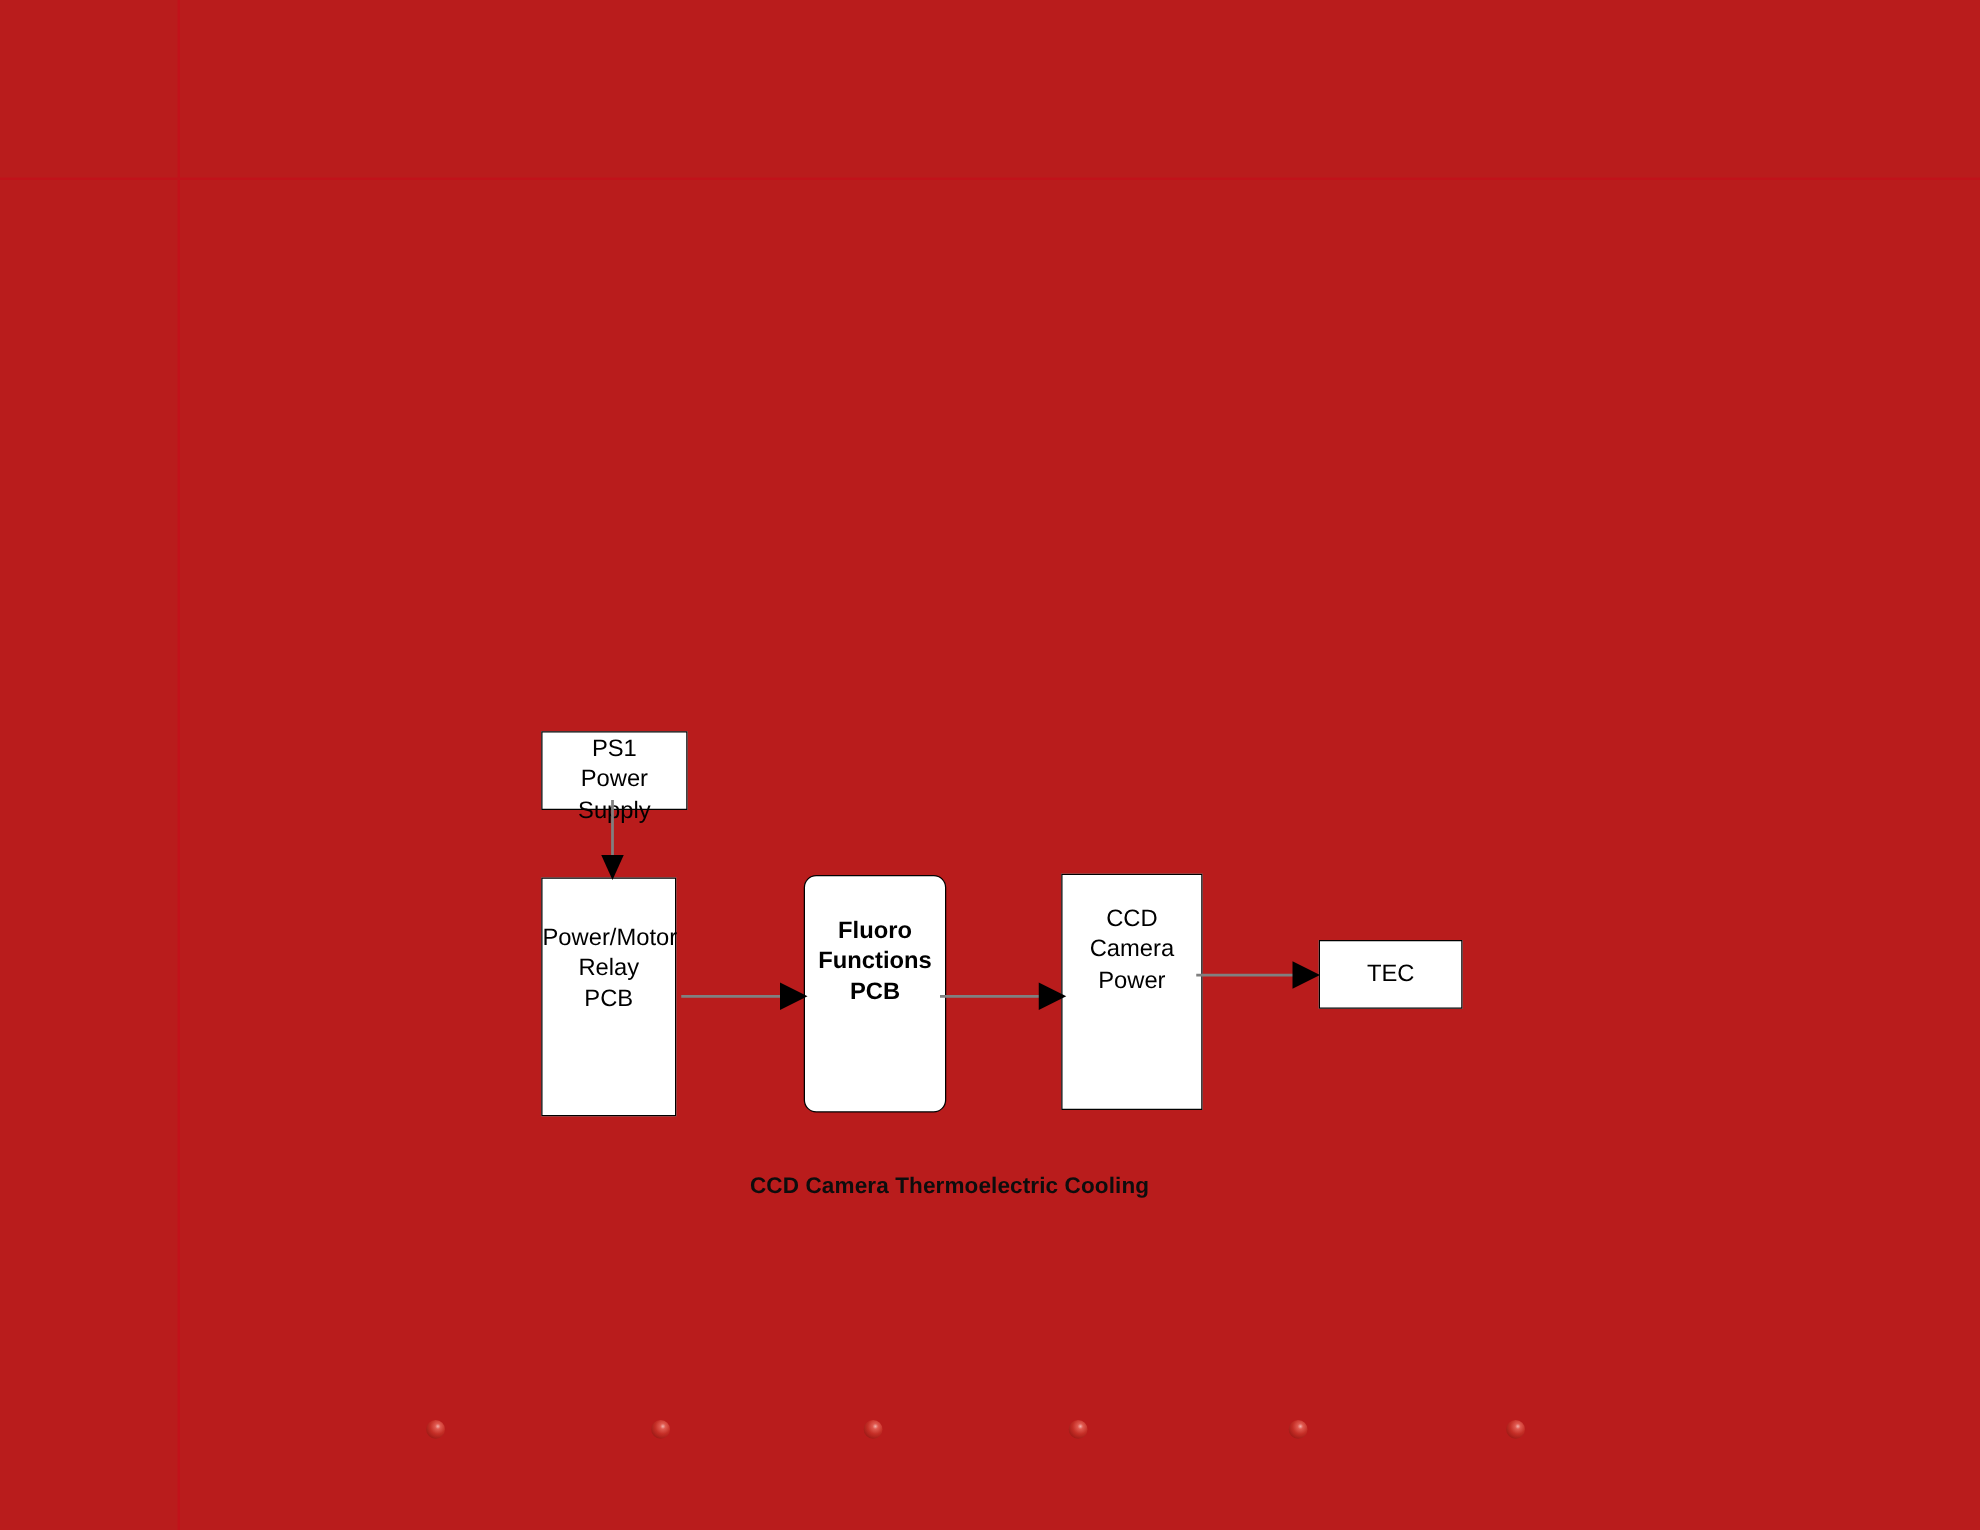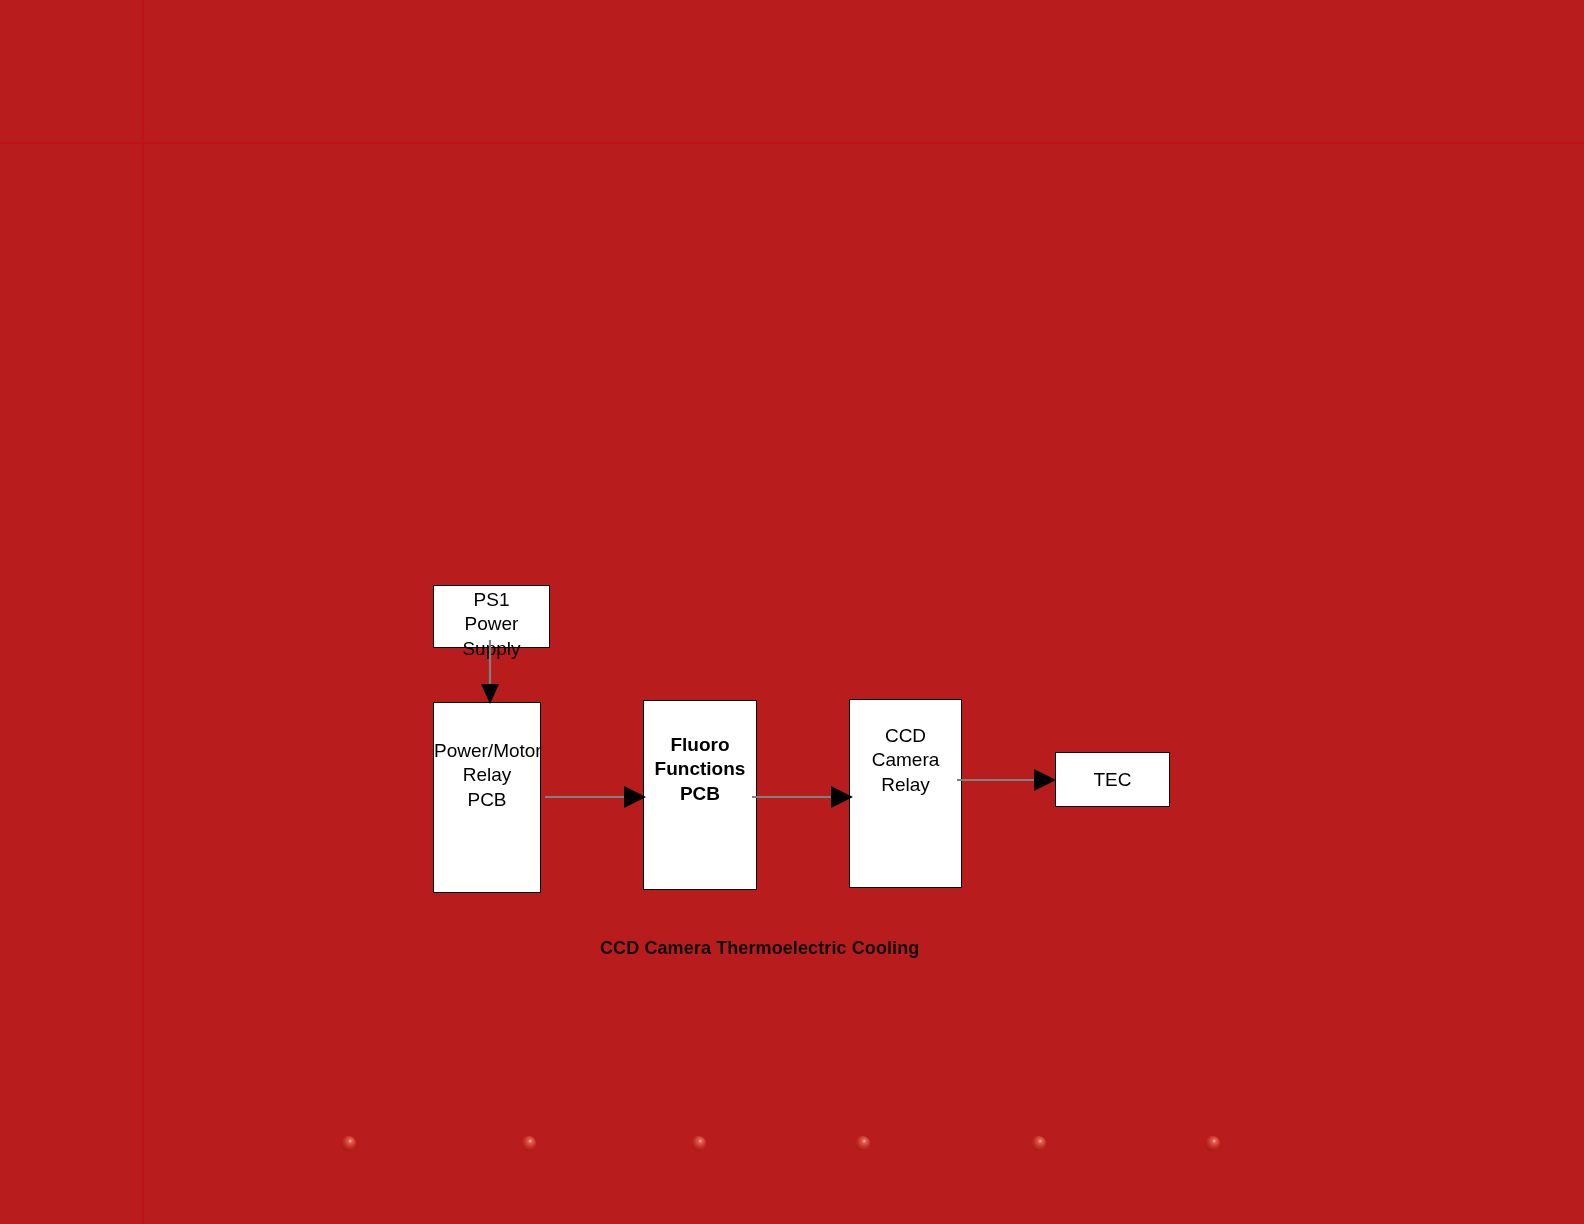--- a/index.html
+++ b/index.html
@@ -39,21 +39,21 @@
     position: absolute;
     box-sizing: border-box;
     border: 1.5px solid #000000;
     background: #ffffff;
     color: #000000;
     text-align: center;
     line-height: 1.28;
     white-space: pre-line;
     font-size: 19px;
   }
-  .node.bold { font-weight: bold; }
+  .node.bold { font-weight: bold; border-radius: 10px; }
   .node .inner {
     position: absolute;
     left: 0;
     right: 0;
   }
 
   #node-ps1      { left: 433px; top: 585px;  width: 117px; height: 63px;  }
   #node-ps1 .inner      { top: 2px; }
   #node-relay    { left: 433px; top: 702px;  width: 108px; height: 191px; }
   #node-relay .inner    { top: 36px; }
@@ -124,21 +124,21 @@
 
     <div class="node bold" id="node-fluoro">
       <div class="inner">Fluoro
 Functions
 PCB</div>
     </div>
 
     <div class="node" id="node-ccd">
       <div class="inner">CCD
 Camera
-Relay</div>
+Power</div>
     </div>
 
     <div class="node" id="node-tec">
       <div class="inner">TEC</div>
     </div>
 
     <svg class="conn" id="conn-ps1-relay" viewBox="0 0 44 70" width="44" height="70">
       <line x1="20" y1="0" x2="20" y2="47"></line>
       <polygon points="11,44 29,44 20,64"></polygon>
     </svg>

